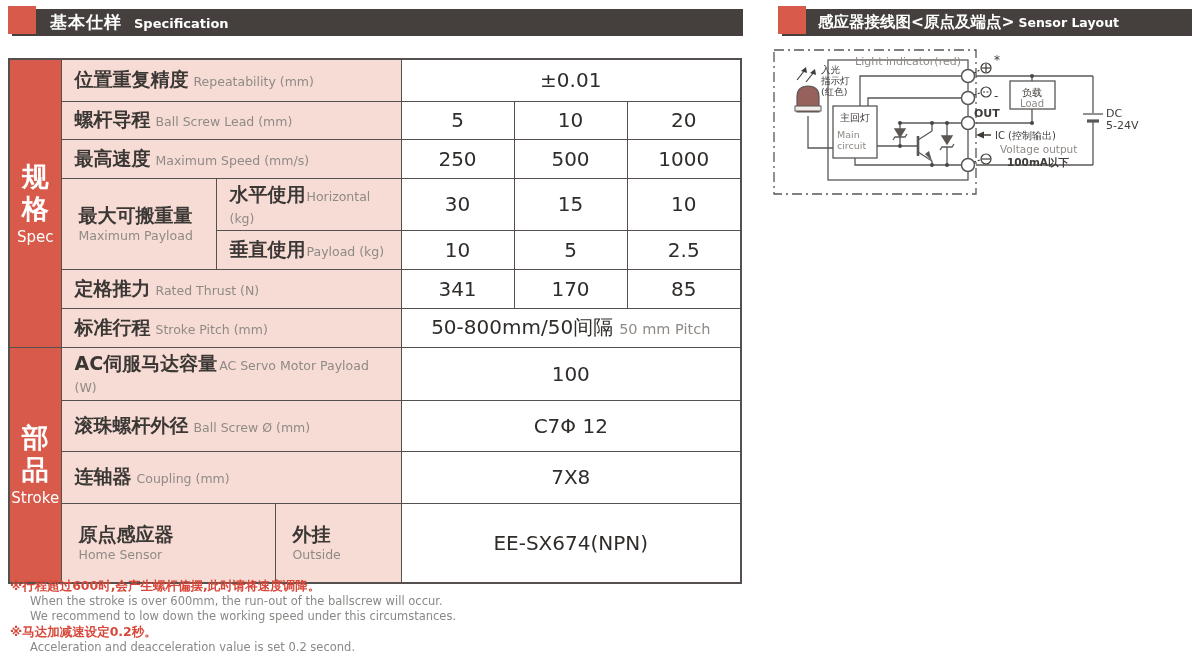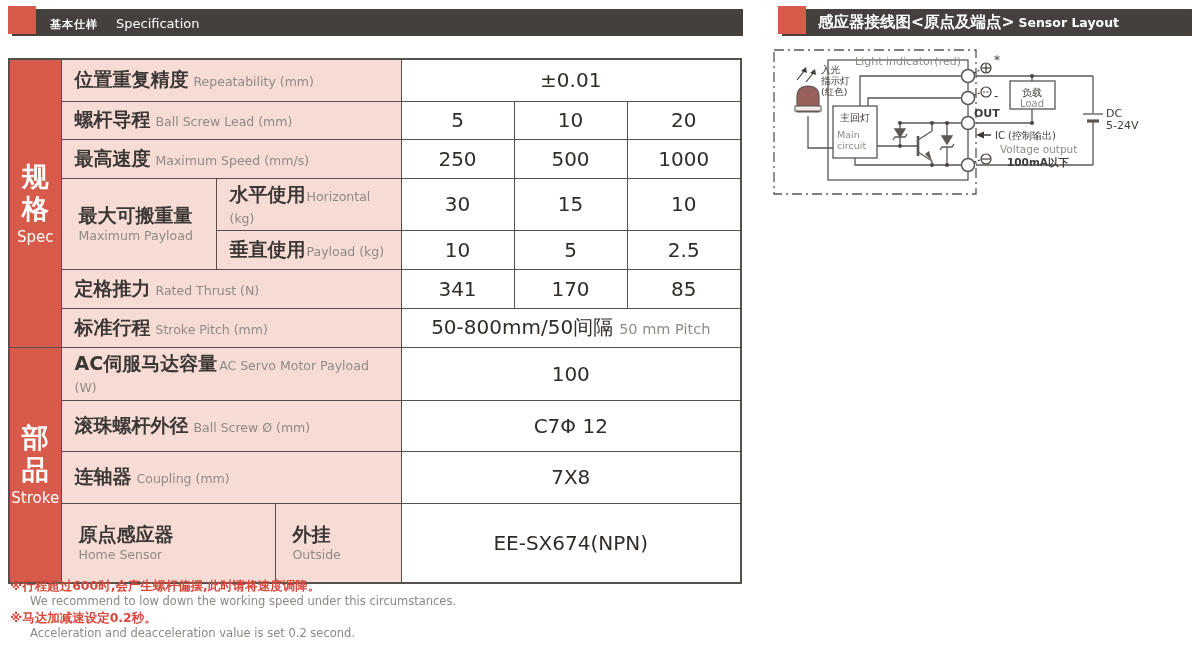--- a/index.html
+++ b/index.html
@@ -5,22 +5,22 @@
   html,body{margin:0;padding:0;}
   body{
     width:1200px;height:660px;position:relative;background:#ffffff;
     font-family:"DejaVu Sans","Liberation Sans",sans-serif;
     overflow:hidden;color:#3b3735;
   }
   
   .hdr-bar{position:absolute;height:27px;background:#45403d;display:flex;align-items:center;}
   .hdr-sq{position:absolute;width:28px;height:28px;background:#d85a4b;z-index:2;}
   .hdr-text{color:#ffffff;white-space:nowrap;padding-left:38px;}
-  .hdr-zh{font-size:11px;font-weight:bold;letter-spacing:1px;}
-  .hdr-en{font-size:13px;font-weight:normal;margin-left:18px;}
+  .hdr-zh{font-size:17px;font-weight:bold;letter-spacing:1px;}
+  .hdr-en{font-size:13px;font-weight:bold;margin-left:12px;}
   .hdr-text-r{padding-left:36px;}
   .hdr-zh-r{font-size:15.5px;font-weight:bold;}
   .hdr-en-r{font-size:12.5px;font-weight:bold;margin-left:4px;}
 
   
   table.spec{
     position:absolute;left:8px;top:58px;width:732px;height:512px;
     border-collapse:collapse;table-layout:fixed;border:2px solid #55504d;
   }
   table.spec td{border:1.4px solid #55504d;overflow:hidden;}
@@ -167,20 +167,21 @@
       <span class="zh">外挂</span>
       <span class="en">Outside</span>
     </td>
     <td class="val" colspan="3">EE-SX674(NPN)</td>
   </tr>
   </tbody>
 </table>
 
 <div class="notes">
   <div class="note-zh">※行程超过600时,会产生螺杆偏摆,此时请将速度调降。</div>
+  <div class="note-en">When the stroke is over 600mm, the run-out of the ballscrew will occur.</div>
   <div class="note-en">We recommend to low down the working speed under this circumstances.</div>
   <div class="note-zh">※马达加减速设定0.2秒。</div>
   <div class="note-en">Acceleration and deacceleration value is set 0.2 second.</div>
 </div>
 
 <svg class="diagram" width="430" height="155" viewBox="0 0 430 155">
   <g fill="none" stroke="#5a5755" stroke-width="1.3">
 
     <rect x="4" y="2" width="202" height="144" stroke-dasharray="10 4 2 4"></rect>
 

